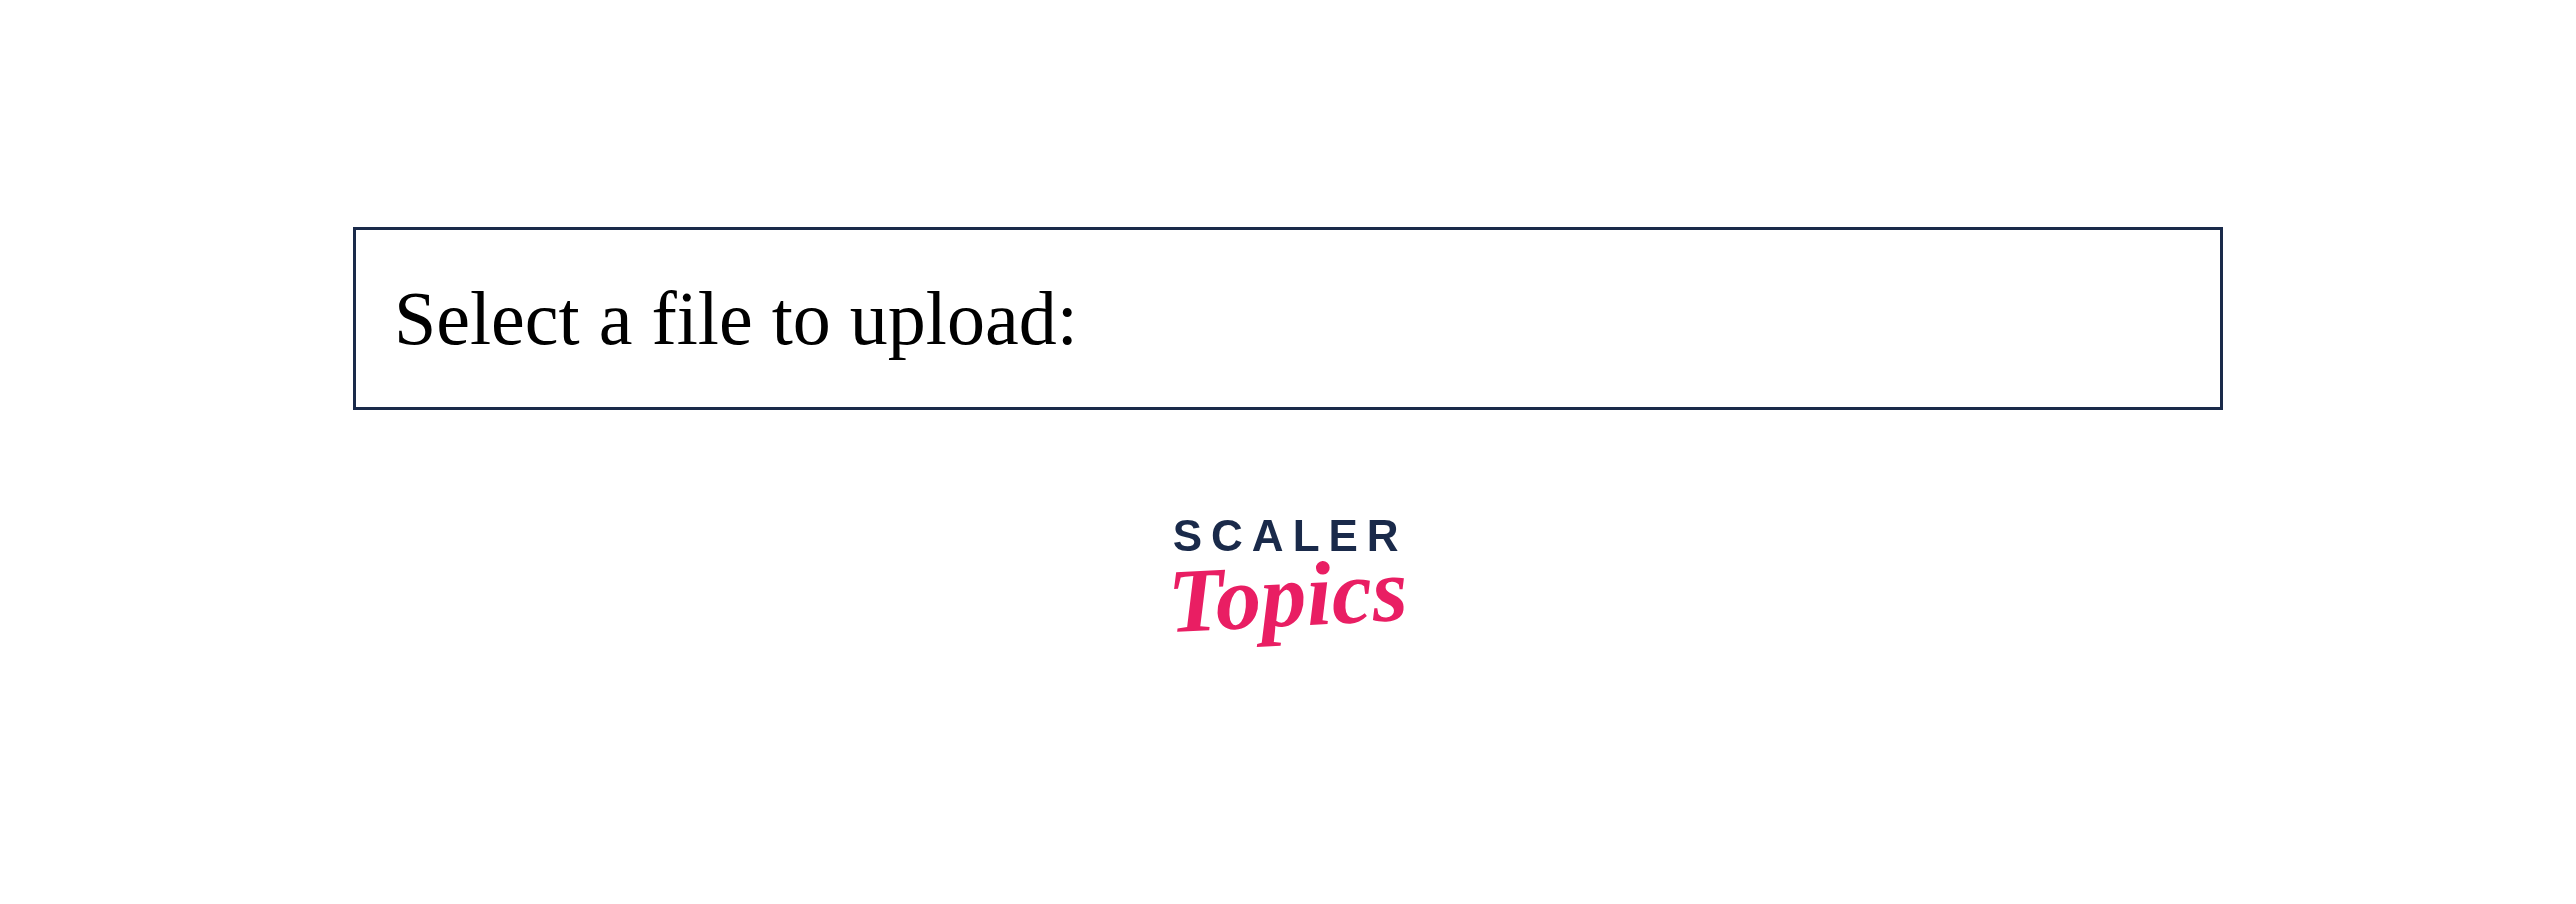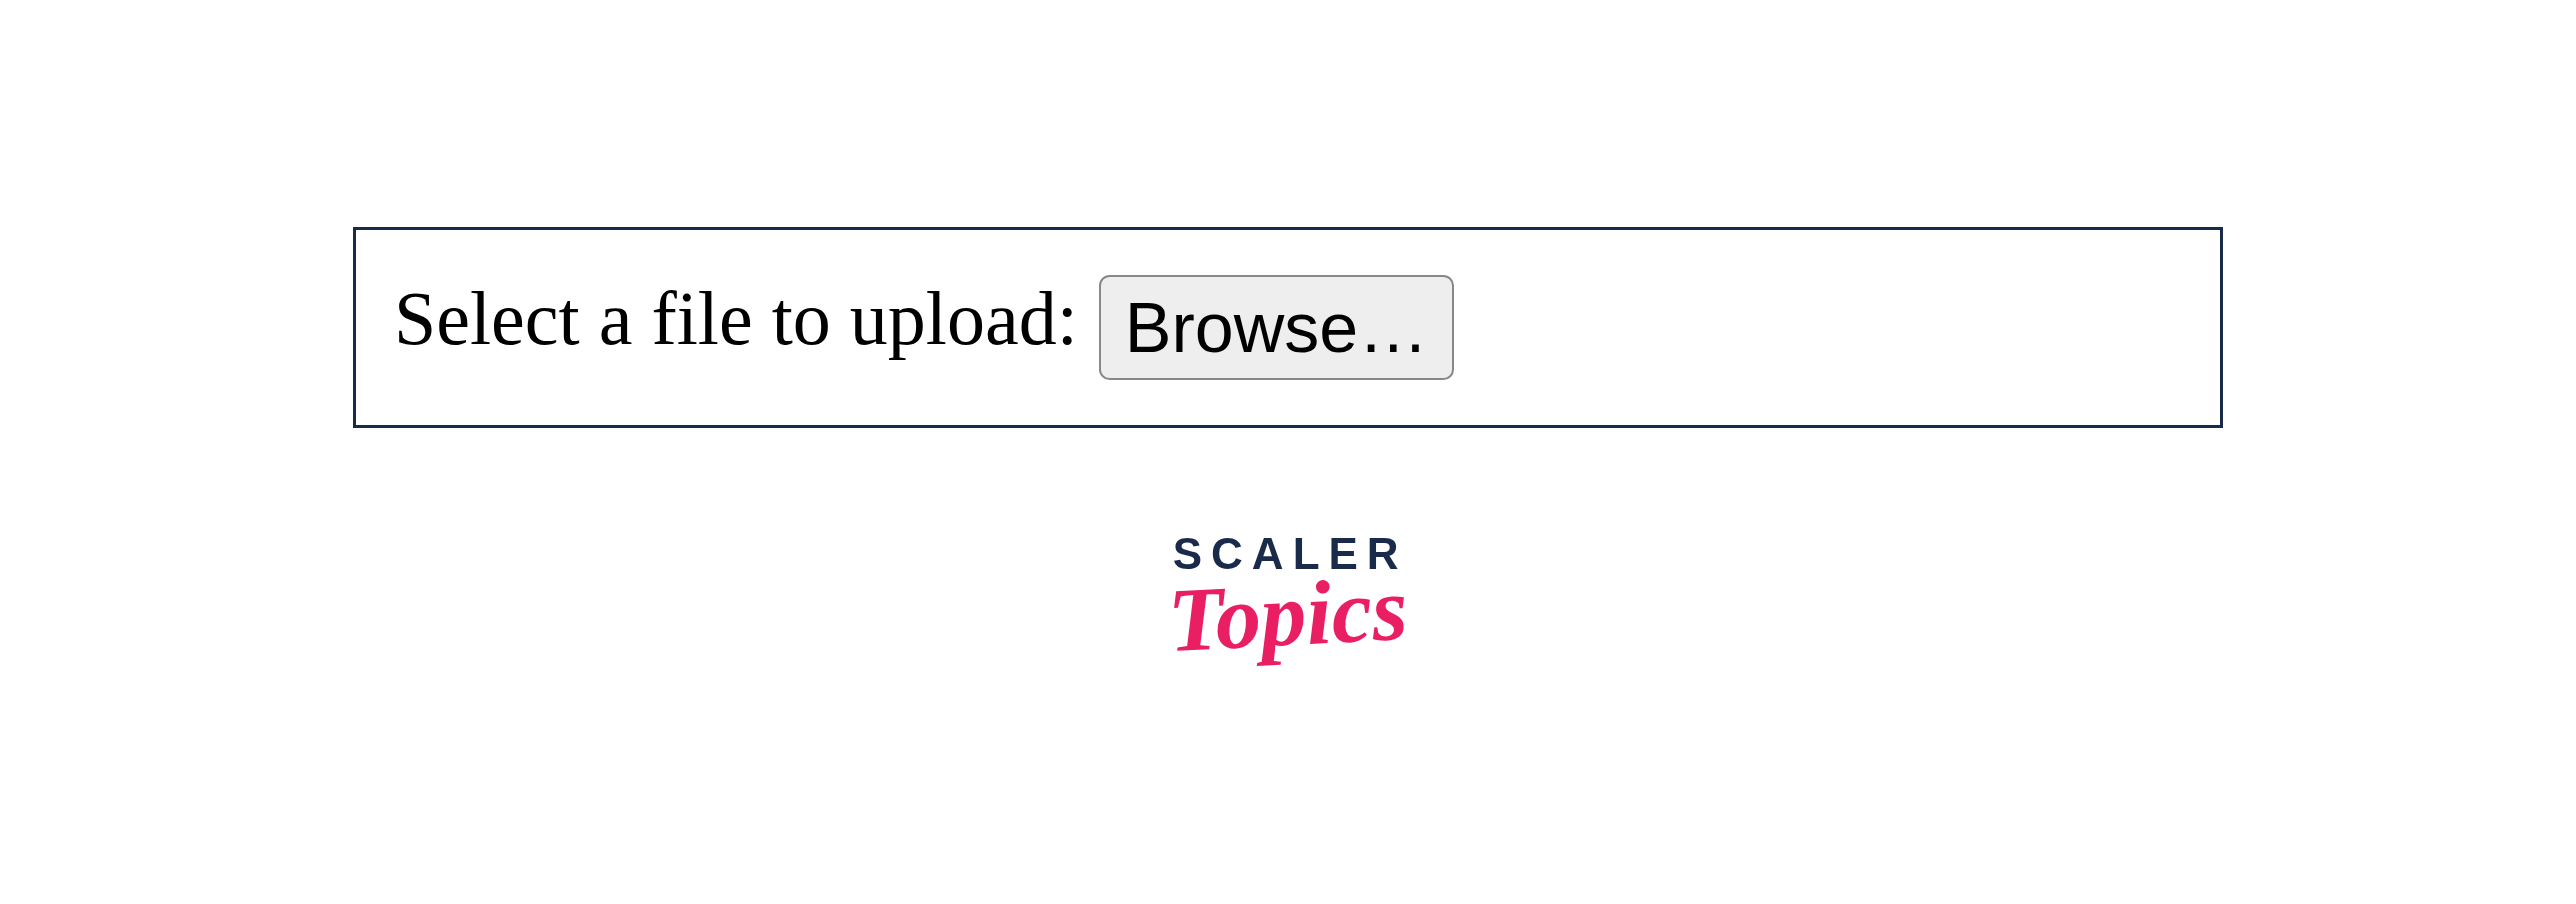--- a/index.html
+++ b/index.html
@@ -15,21 +15,21 @@
       display: flex;
       flex-direction: column;
       align-items: center;
       padding-top: 227px;
     }
     .upload-box {
       border: 3px solid #1a2a4a;
       width: 1870px;
       padding: 45px 38px;
       display: flex;
-      align-items: flex-start;
+      align-items: flex-end;
       gap: 21px;
     }
     .label-text {
       font-size: 76px;
       color: #000000;
       font-family: Georgia, 'Times New Roman', serif;
     }
     .browse-button {
       font-family: -apple-system, BlinkMacSystemFont, 'Segoe UI', Arial, sans-serif;
       font-size: 70px;
@@ -68,20 +68,19 @@
       margin-top: -7.6px;
       font-weight: 600;
       transform: rotate(-3deg);
     }
   </style>
 </head>
 <body>
 
 <div class="upload-box">
   <span class="label-text">Select a file to upload:</span>
-  <button class="browse-button">Browse…</button>
 </div>
 
 <div class="logo-container">
   <span class="logo-top">SCALER</span>
   <span class="logo-bottom">Topics</span>
 </div>
 
 
 </body></html>

